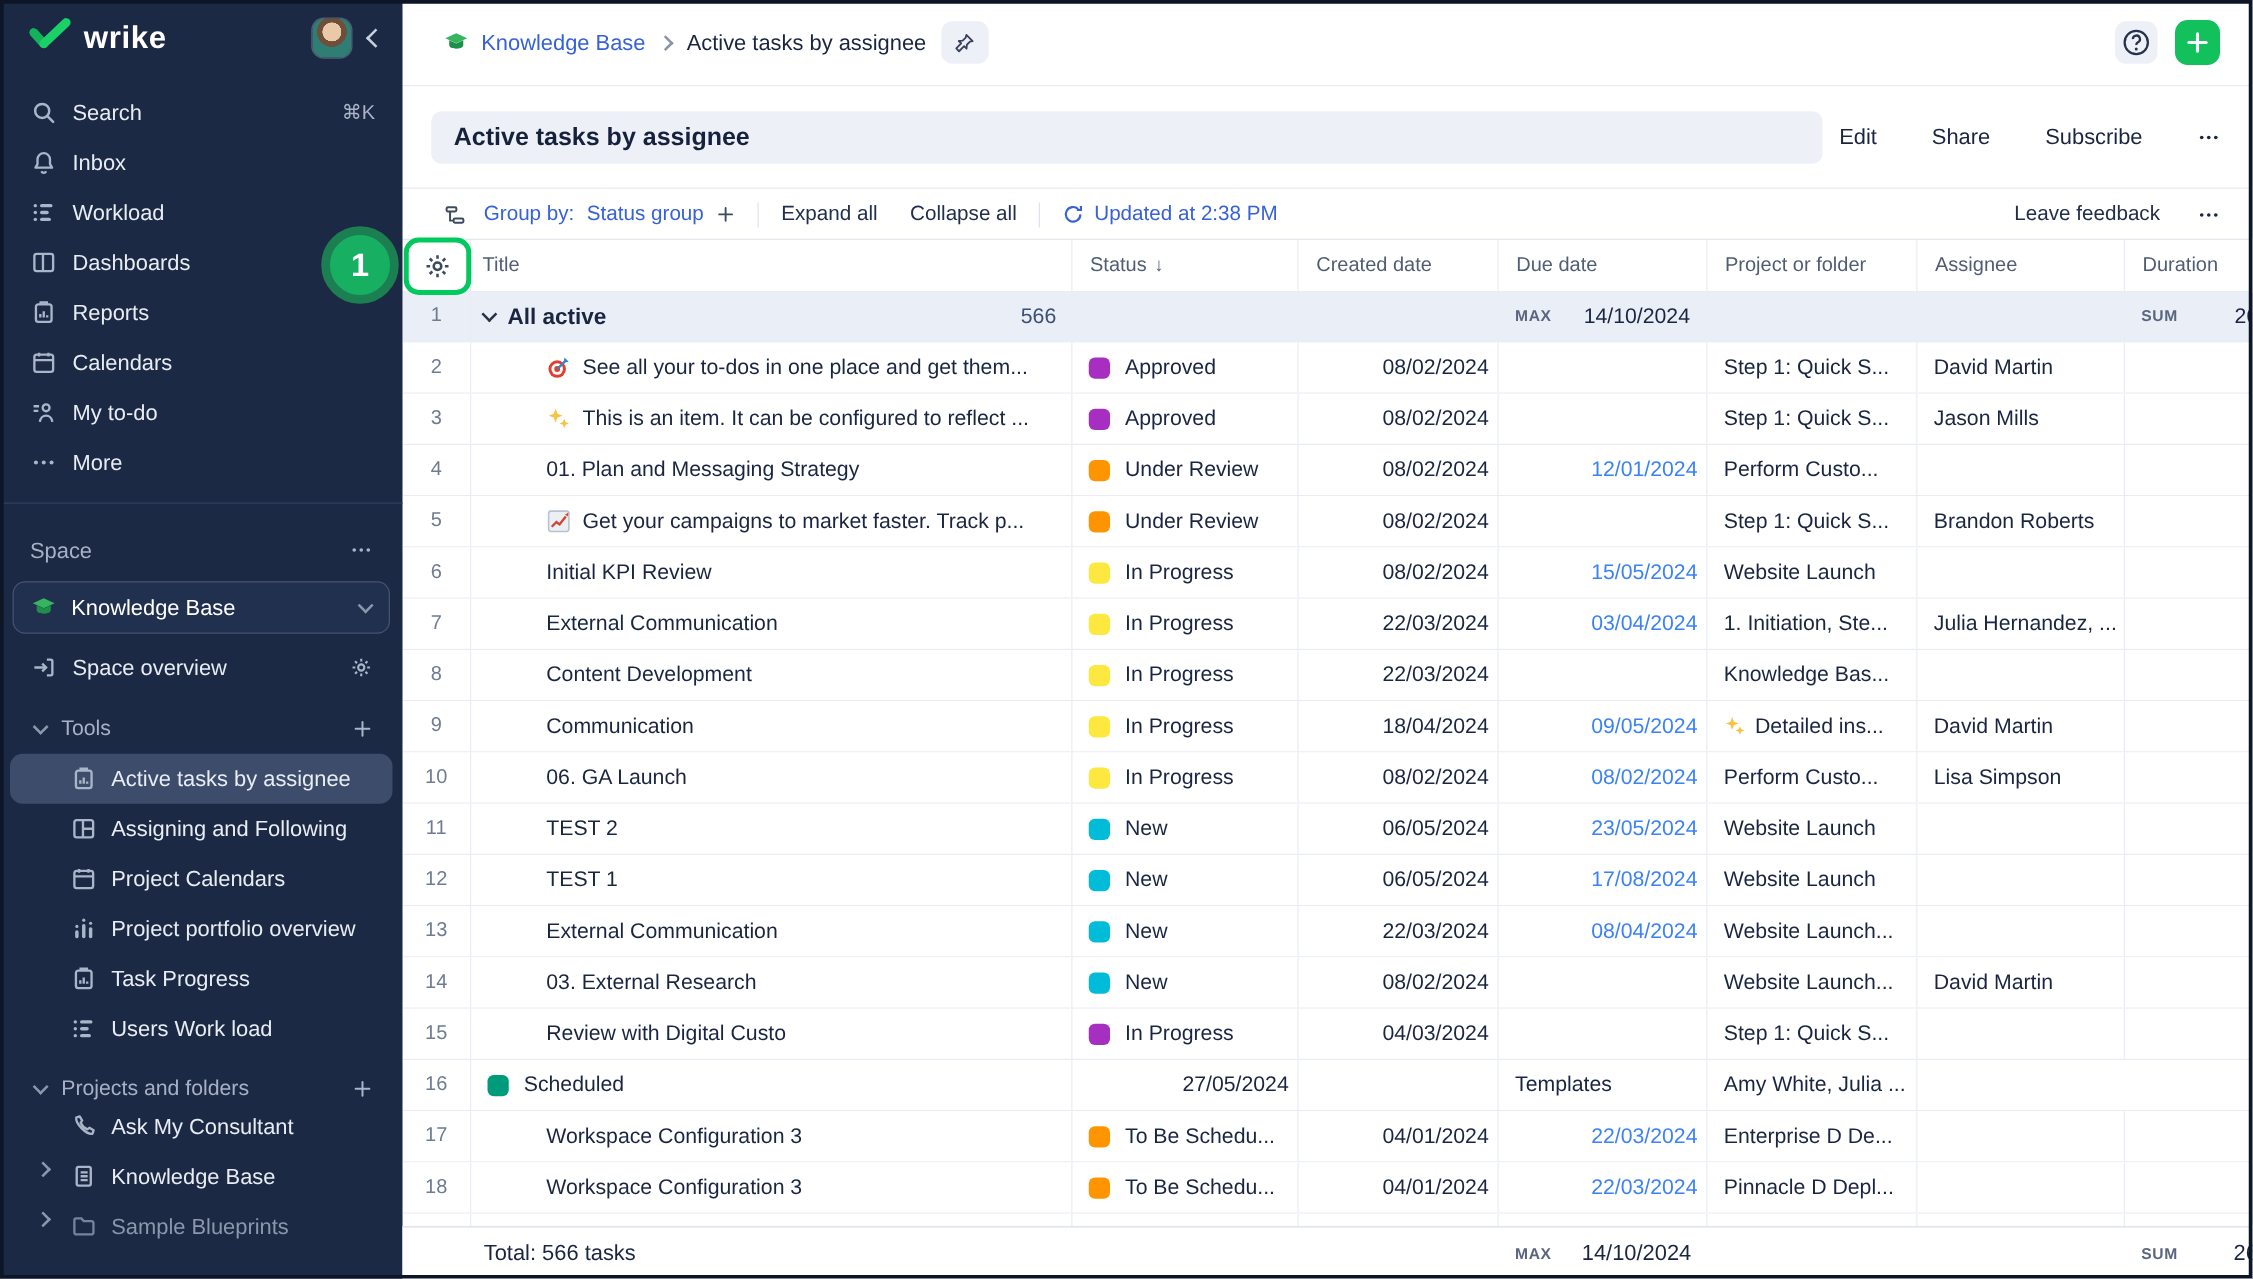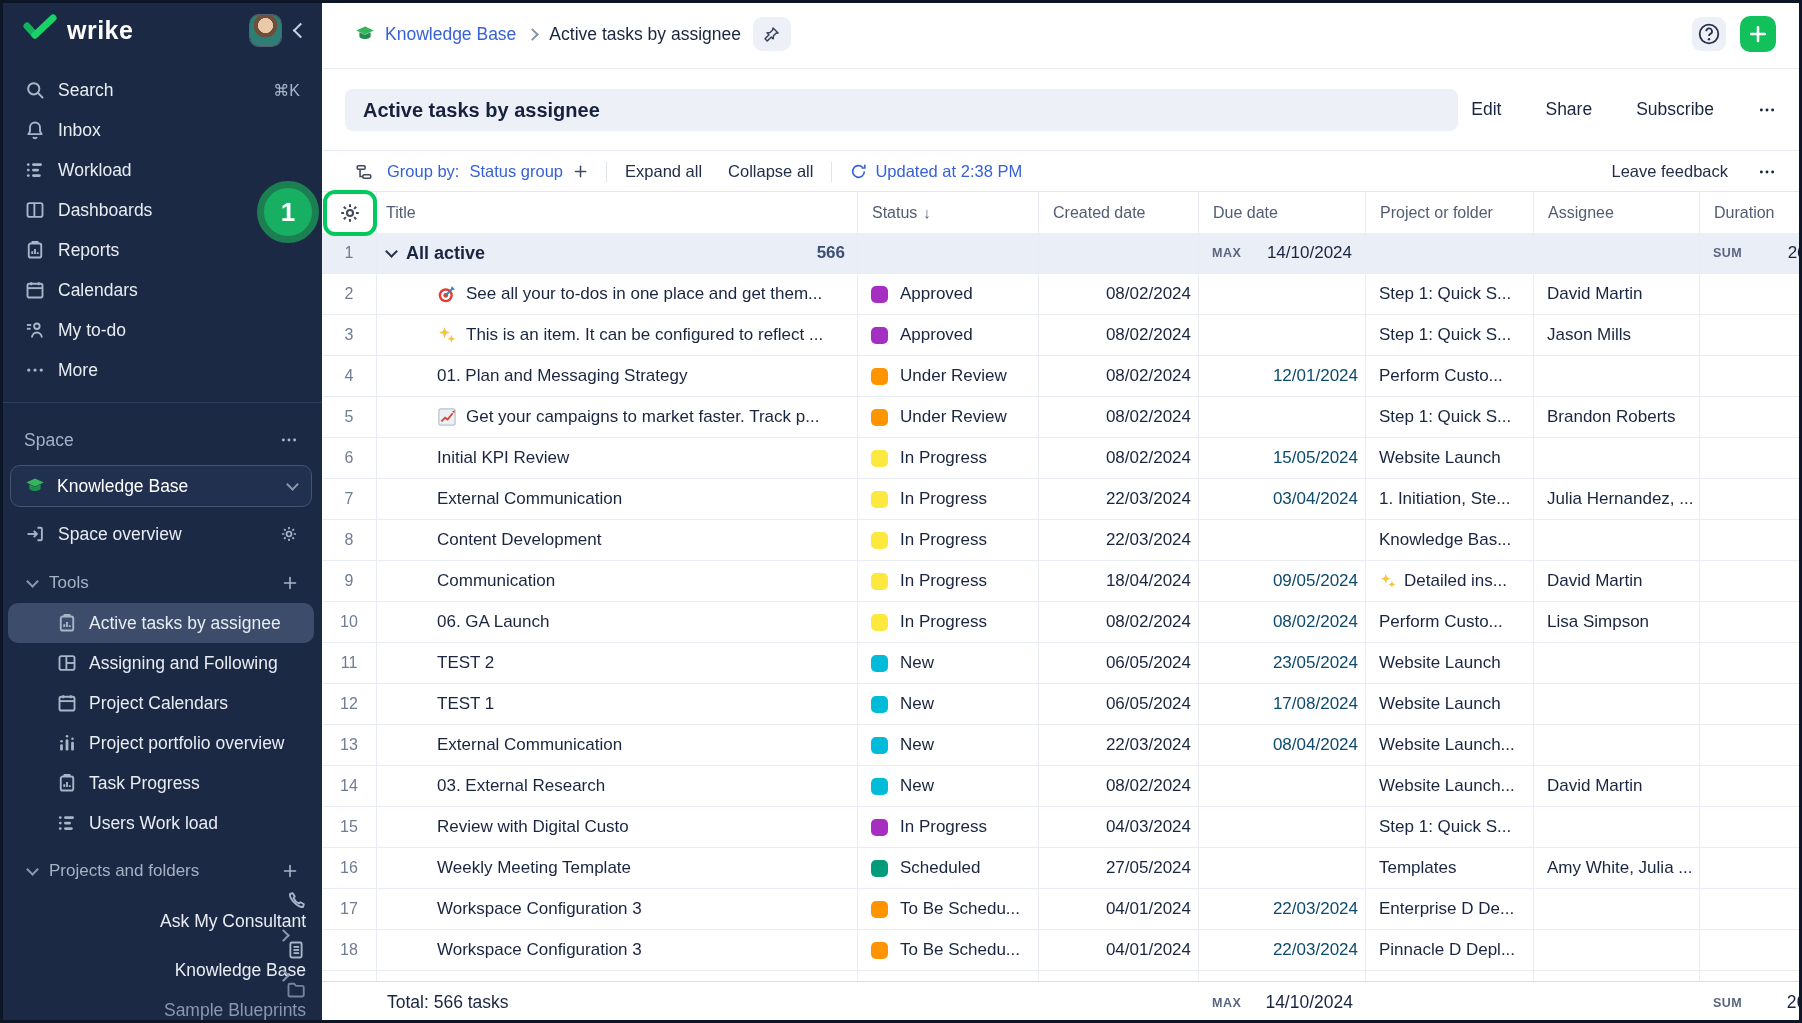--- a/index.html
+++ b/index.html
@@ -40,21 +40,21 @@
   .sb-overview .icn{width:20px;height:20px;color:#a9b5c9;}
   .sb-overview .lbl{margin-left:13px;font-size:17.5px;color:#e8edf4;}
   .sb-overview .gear{margin-left:auto;width:18px;height:18px;color:#a9b5c9;}
   .sb-section{display:flex;align-items:center;height:40px;padding:0 24px 0 28px;margin-top:8px;cursor:pointer;}
   .sb-section .lbl{margin-left:12px;font-size:17px;color:#a7b1c6;}
   .sb-section .plus{margin-left:auto;width:16px;height:16px;color:#a9b5c9;}
   .tool-item{display:flex;align-items:center;height:40px;padding:0 16px 0 57px;cursor:pointer;}
   .tool-item.active{background:#3d4c6b;border-radius:10px;margin:0 8px;padding-left:49px;}
   .tool-item .icn{width:20px;height:20px;color:#a9b5c9;flex:0 0 20px;}
   .tool-item .lbl{margin-left:12px;font-size:17.5px;color:#e8edf4;white-space:nowrap;}
-  .proj-item{display:flex;align-items:flex-end;height:40px;padding:0 16px 0 30px;cursor:pointer;flex-direction:column;}
+  .proj-item{display:flex;align-items:flex-start;height:40px;padding:0 16px 0 30px;cursor:pointer;}
   .proj-item .chevslot{width:27px;display:flex;align-items:center;}
   .proj-item .icn{width:20px;height:20px;color:#a9b5c9;flex:0 0 20px;}
   .proj-item .lbl{margin-left:12px;font-size:17.5px;color:#e8edf4;white-space:nowrap;}
   .proj-item.dimmed .lbl{color:#8b97ad;}
   .proj-item.dimmed .icn{color:#76839b;}
 
   
   .main{position:absolute;left:322px;top:0;right:0;bottom:0;background:#fff;}
   .crumb-bar{display:flex;align-items:center;height:68px;padding:0 26px 0 33px;border-bottom:1px solid #e8ebf1;}
   .crumb-link{color:#3661d9;font-size:17.5px;margin-left:10px;cursor:pointer;}
@@ -89,29 +89,29 @@
   .sort-arrow{margin-left:6px;font-size:15px;}
   .t-body{position:absolute;top:42px;bottom:41px;left:0;right:0;overflow:hidden;}
   .t-row{height:40px;border-bottom:1px solid #e9edf3;font-size:17px;color:#1a2540;background:#fff;cursor:pointer;}
   .t-row .cell{height:100%;display:flex;align-items:center;border-right:1px solid #e9edf3;overflow:hidden;white-space:nowrap;}
   .t-row .cell:last-child{border-right:none;}
   .cell.num{justify-content:center;color:#707c92;font-size:16px;}
   .cell.title{padding-left:60px;gap:9px;}
   .cell.status{padding-left:13px;gap:12px;}
   .chip{width:17px;height:17px;border-radius:5px;flex:0 0 17px;}
   .cell.date{justify-content:flex-end;padding-right:7px;}
-  .cell.date.overdue{color:#0c4a6e;}
+  .cell.date.overdue{color:#3b82f6;}
   .cell.proj,.cell.assg{padding-left:13px;gap:7px;}
   .cell.dur{justify-content:space-between;padding-left:13px;}
   .agg-lbl{font-size:12.5px;font-weight:bold;color:#5a6680;letter-spacing:.5px;}
   .agg-val{padding-right:13px;}
   .agg-val.clip{margin-right:-14px;padding-right:0;}
   .t-row.group{background:#eaeef6;}
   .t-row.group .cell.title{padding-left:10px;gap:10px;font-weight:bold;font-size:18px;}
-  .group-count{margin-left:auto;font-weight:bold;color:#3d4f73;font-size:17px;padding-right:12px;}
+  .group-count{margin-left:auto;font-weight:normal;color:#3d4f73;font-size:17px;padding-right:12px;}
   .t-footer{position:absolute;left:0;right:0;bottom:0;height:41px;background:#fff;border-top:1px solid #d8dde6;
     font-size:17.5px;color:#1a2540;z-index:10;}
   .t-footer .cell{height:100%;display:flex;align-items:center;}
   .t-footer .cell.title{padding-left:10px;gap:0;font-weight:normal;font-size:17.5px;}
   .row-icn{width:20px;height:20px;flex:0 0 20px;}
   .row-icn.sm{width:18px;height:18px;flex:0 0 18px;}
 
   
   .ann-circle{position:absolute;left:257px;top:181px;width:48px;height:48px;border-radius:50%;
     background:#17b062;border:7px solid #1c7f52;color:#fff;font-size:26px;font-weight:bold;
@@ -786,24 +786,20 @@
 
       <span>Step 1: Quick S...</span>
     </div>
     <div class="cell assg">
               <span></span>
             </div>
     <div class="cell"></div>
   </div>
   <div class="t-row grid-row">
     <div class="cell num">16</div>
-    <div class="cell title">
-
-      <span>Weekly Meeting Template</span>
-    </div>
     <div class="cell status">
       <span class="chip" style="background:#009b7a"></span>
       <span>Scheduled</span>
     </div>
     <div class="cell date">27/05/2024</div>
     <div class="cell date"></div>
     <div class="cell proj">
 
       <span>Templates</span>
     </div>

